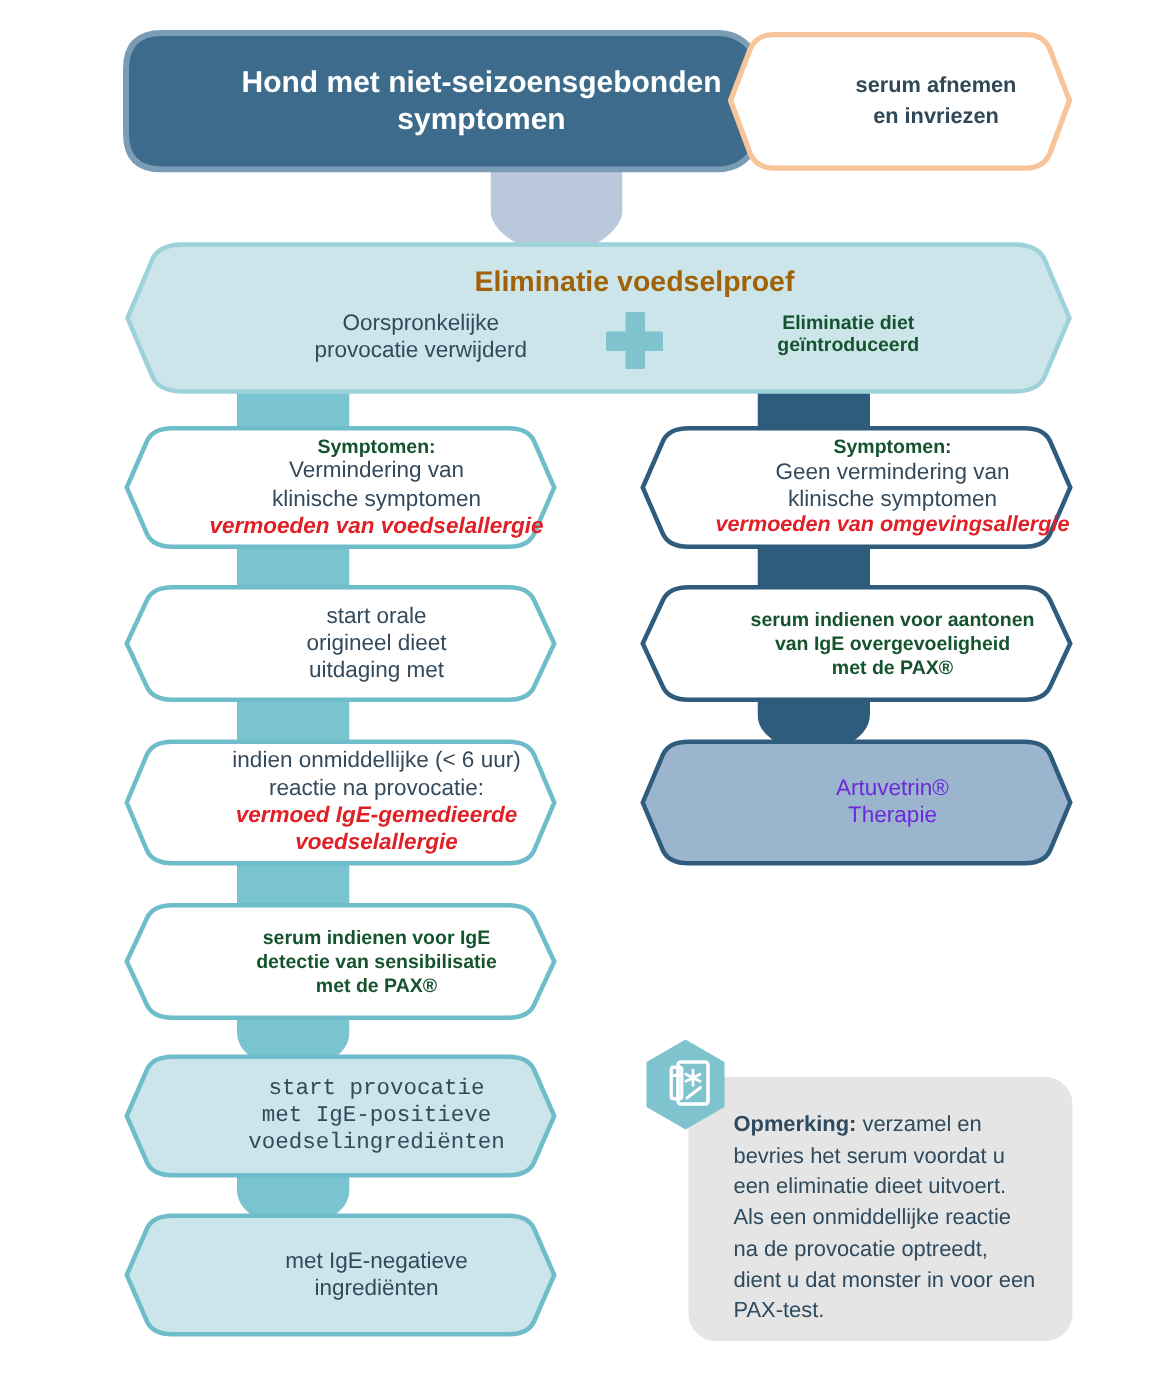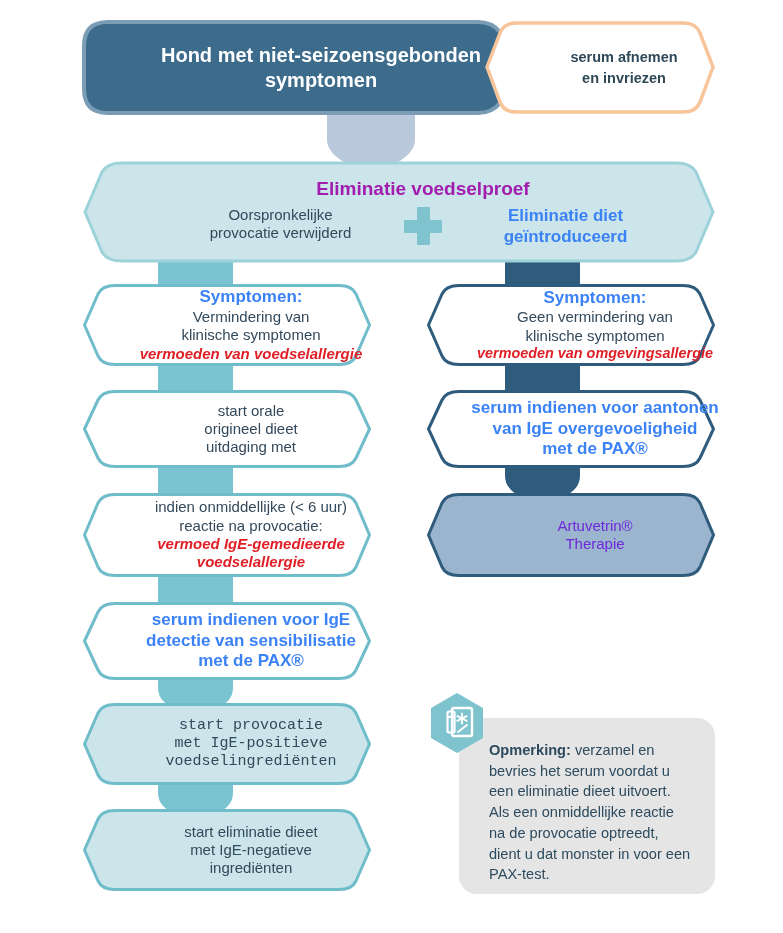--- a/index.html
+++ b/index.html
@@ -43,25 +43,25 @@
   }
   .hexshape {
     position: absolute;
     inset: 0;
     z-index: 1;
   }
   .hexshape svg { display:block; width:100%; height:100%; }
 
   
   .t-reg   { font-size: 15px; font-weight: 400; color:#33495c; }
-  .t-bold  { font-size: 17px; font-weight: 700; color:#3b82f6; }
+  .t-bold  { font-size: 13px; font-weight: 700; color:#14532d; }
   .t-red   { font-size: 15px; font-weight: 700; font-style: italic; color:#e01f26; }
   .t-white-bold { font-size: 20px; font-weight: 700; color:#ffffff; line-height:1.25; }
   .t-serum { font-size: 14.5px; font-weight: 700; color:#2f4858; line-height:1.4; }
-  .t-title { font-size: 19px; font-weight: 700; color:#a21caf; }
+  .t-title { font-size: 19px; font-weight: 700; color:#a16207; }
   .t-grey  { font-size: 15px; font-weight: 400; color:#6d28d9; }
 
   
   .conn {
     position: absolute;
     z-index: 0;
   }
   .conn svg { display:block; width:100%; height:100%; }
 
   
@@ -280,21 +280,20 @@
     </svg>
   </div>
 
   <div class="hexbox" style="left:82px; top:808px; width:290px; height:84px;">
     <div class="hexshape">
       <svg viewBox="0 0 290 84" preserveAspectRatio="none">
         <path d="M 2.5,42 L 16,11 Q 20,2.5 33,2.5 L 257,2.5 Q 270,2.5 274,11 L 287.5,42 L 274,73 Q 270,81.5 257,81.5 L 33,81.5 Q 20,81.5 16,73 Z" fill="#cbe5ea" stroke="#6fbcca" stroke-width="3"></path>
       </svg>
     </div>
     <div class="inner" style="padding:0 20px;">
-      <div class="t-reg">start eliminatie dieet</div>
       <div class="t-reg">met IgE-negatieve</div>
       <div class="t-reg">ingrediënten</div>
     </div>
   </div>
 
   <div class="hexbox" style="left:426px; top:283px; width:290px; height:84px;">
     <div class="hexshape">
       <svg viewBox="0 0 290 84" preserveAspectRatio="none">
         <path d="M 2.5,42 L 16,11 Q 20,2.5 33,2.5 L 257,2.5 Q 270,2.5 274,11 L 287.5,42 L 274,73 Q 270,81.5 257,81.5 L 33,81.5 Q 20,81.5 16,73 Z" fill="#ffffff" stroke="#2f5b7c" stroke-width="3"></path>
       </svg>

